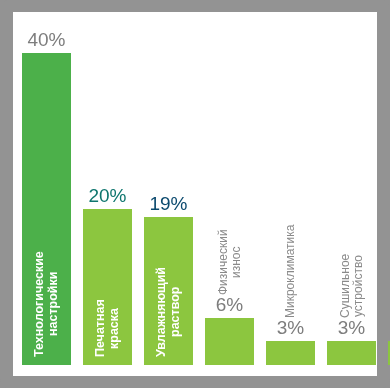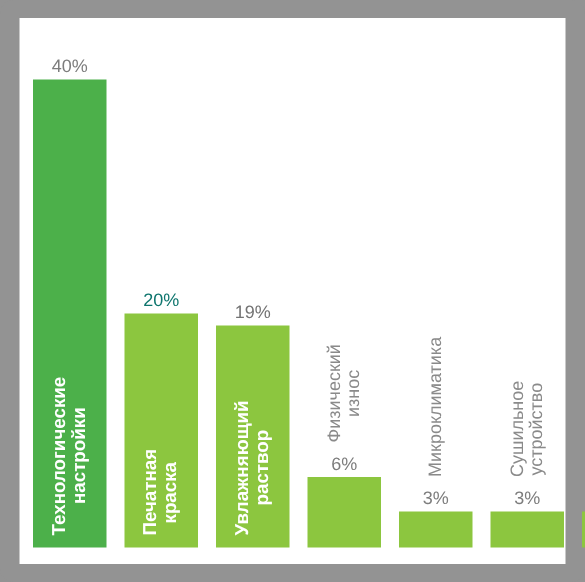--- a/index.html
+++ b/index.html
@@ -24,21 +24,21 @@
   }
   .bar{
     position:absolute;bottom:11px;left:0;width:100%;
     background:#8cc63f;
   }
   .bar.accent{background:#4cb04a;}
   .pct{
     position:absolute;left:0;width:100%;
     text-align:center;
     color:#7d7d7d;
-    font-size:12px;
+    font-size:19px;
     letter-spacing:0px;
     white-space:nowrap;
   }
   .cat-in{
     position:absolute;left:0;width:100%;
     color:#ffffff;
     font-size:12.5px;
     font-weight:bold;
     line-height:13.5px;
     text-align:center;
@@ -79,21 +79,21 @@
 
     <div class="bar-slot" style="left:70px;width:49px;">
       <div class="pct" style="bottom: 169px; color: #0f766e;">20%</div>
       <div class="bar" style="height: 156px; background: rgb(140, 198, 63);">
         <div class="cat-in" style="bottom: 8px; height: 132px; color: rgb(255, 255, 255);">Печатная
 краска</div>
       </div>
     </div>
 
     <div class="bar-slot" style="left:131px;width:49px;">
-      <div class="pct" style="bottom: 161px; color: #737373;">19%</div>
+      <div class="pct" style="bottom: 161px; color: #0c4a6e;">19%</div>
       <div class="bar" style="height: 148px; background: rgb(140, 198, 63);">
         <div class="cat-in" style="bottom: 8px; height: 132px; color: rgb(255, 255, 255);">Увлажняющий
 раствор</div>
       </div>
     </div>
 
     <div class="bar-slot" style="left:192px;width:49px;">
       <div class="cat-out" style="bottom: 81px; height: 92px; color: rgb(138, 138, 138);">Физический
 износ</div>
       <div class="pct" style="bottom: 60px; color: rgb(125, 125, 125);">6%</div>

